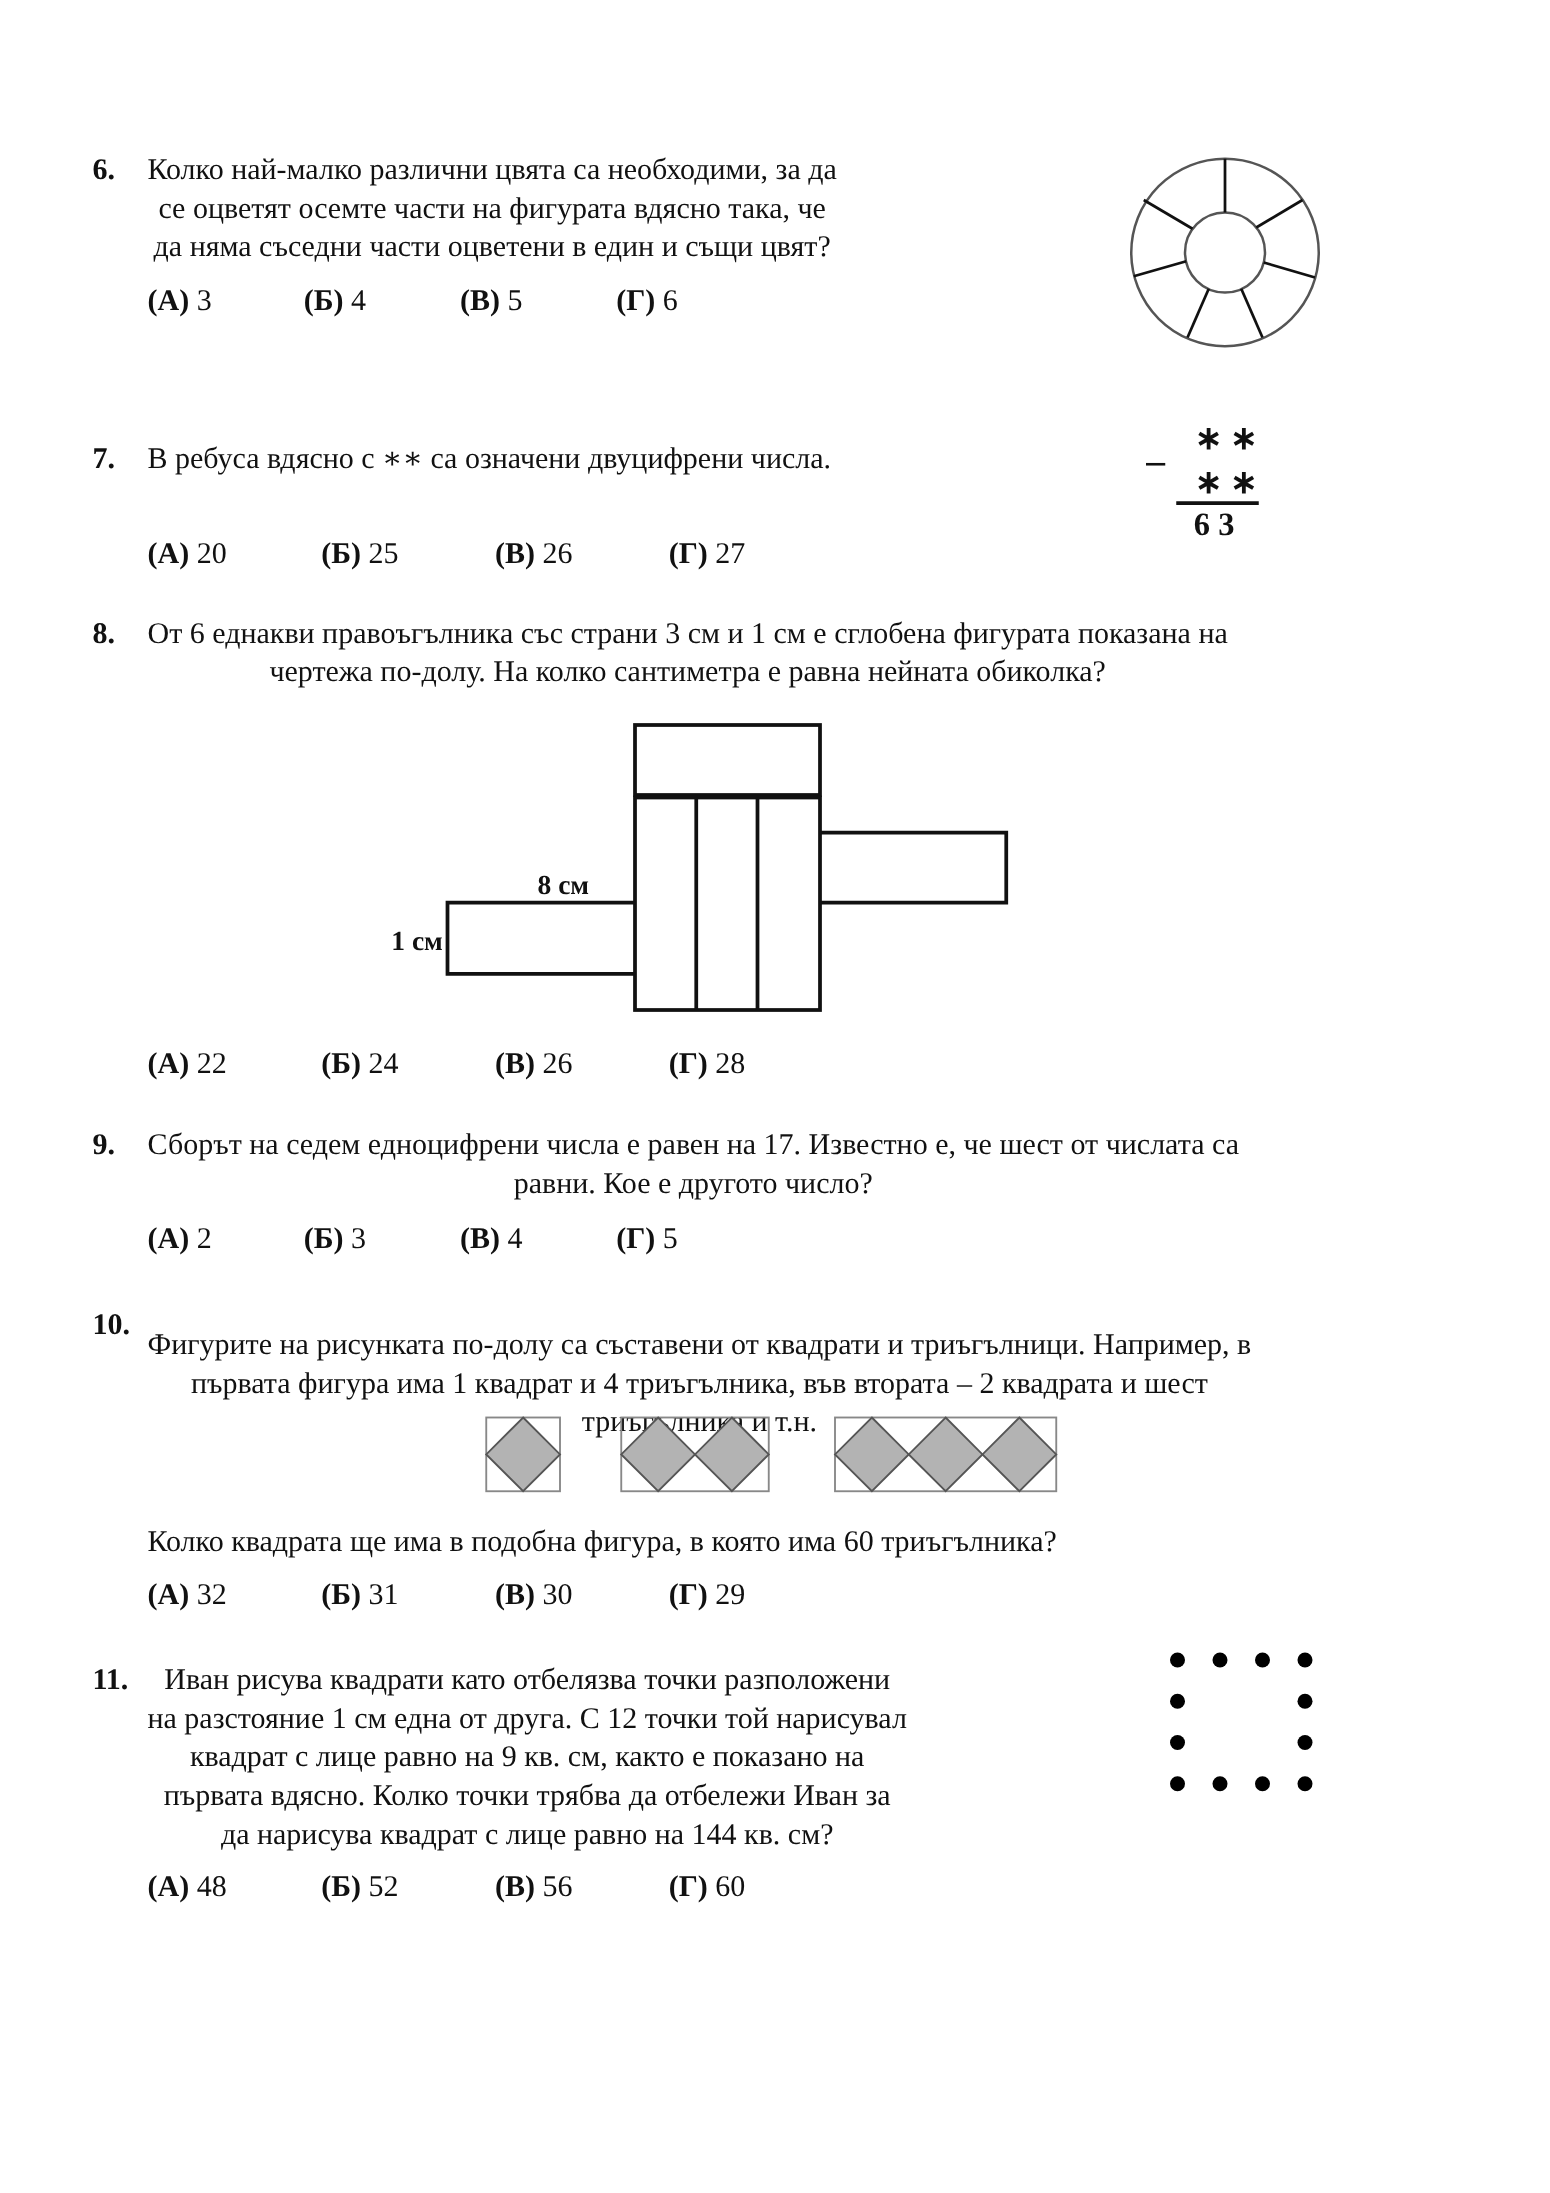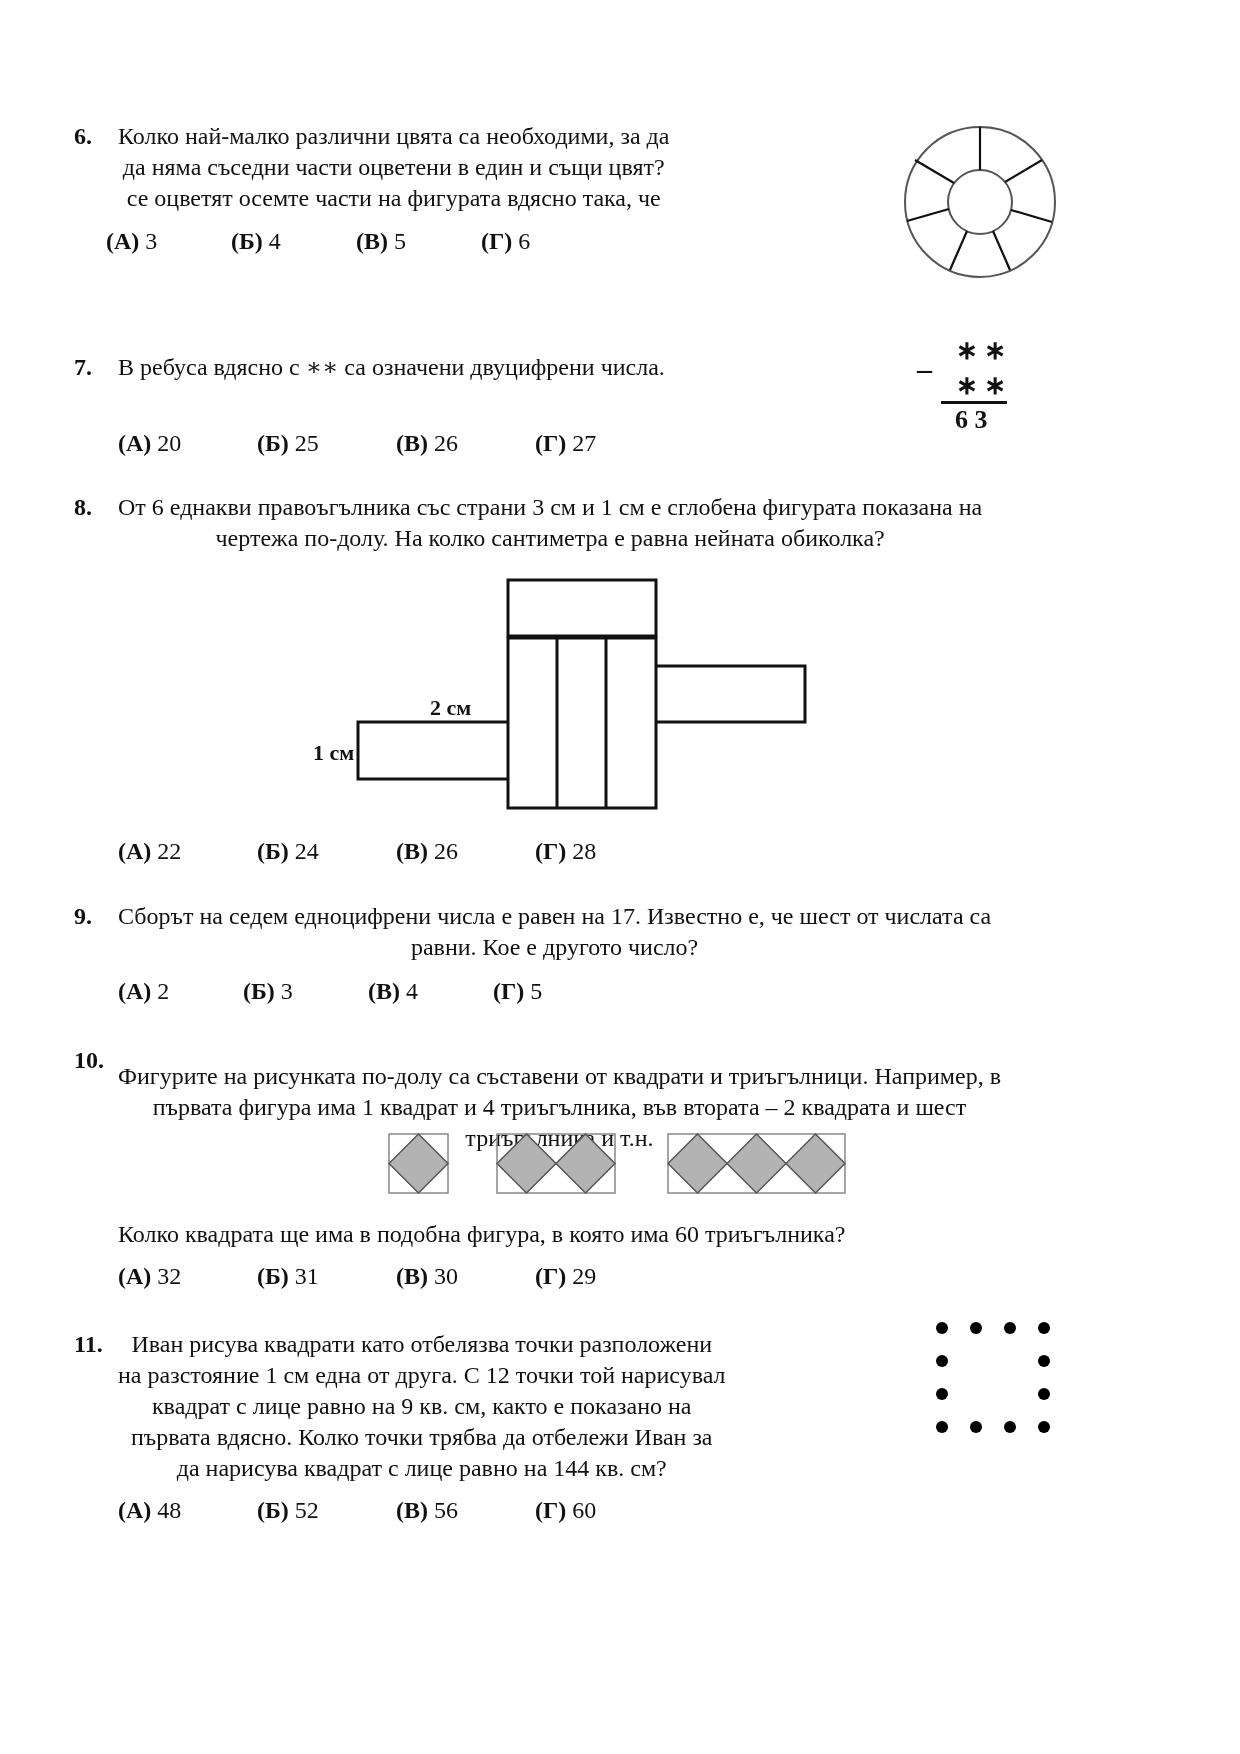--- a/index.html
+++ b/index.html
@@ -18,24 +18,24 @@
   svg { position: absolute; overflow: visible; }
   .rebus { position: absolute; font-weight: bold; font-size: 26px; font-family: "Liberation Serif", serif; }
 </style>
 </head>
 <body>
 
 <div>
   <div class="q-num" style="left:74px; top:123px;">6.</div>
   <div class="q-text" style="left:118px; top:121px;">
     <div>Колко най-малко различни цвята са необходими, за да</div>
+    <div>се оцветят осемте части на фигурата вдясно така, че</div>
     <div>да няма съседни части оцветени в един и същи цвят?</div>
-    <div>се оцветят осемте части на фигурата вдясно така, че</div>
   </div>
-  <div class="options" style="left:106px; top:228px;">
+  <div class="options" style="left:118px; top:228px;">
     <span class="opt" style="width:125px"><b>(А)</b> <span>3</span></span>
     <span class="opt" style="width:125px"><b>(Б)</b> <span>4</span></span>
     <span class="opt" style="width:125px"><b>(В)</b> <span>5</span></span>
     <span class="opt"><b>(Г)</b> <span>6</span></span>
   </div>
   <svg style="left:902px; top:124px;" width="156" height="156" viewBox="0 0 156 156">
     <circle cx="78" cy="78" r="75" fill="none" stroke="#555" stroke-width="2"></circle>
     <circle cx="78" cy="78" r="32" fill="none" stroke="#555" stroke-width="2"></circle>
     <g stroke="#111" stroke-width="2.2">
       <line x1="78" y1="46" x2="78" y2="3"></line>
@@ -78,21 +78,21 @@
   <svg style="left:300px; top:570px;" width="620" height="250" viewBox="0 0 620 250">
     <g fill="none" stroke="#111" stroke-width="3">
       <rect x="208" y="10" width="148" height="56"></rect>
       <rect x="208" y="68" width="148" height="170"></rect>
       <line x1="257" y1="68" x2="257" y2="238"></line>
       <line x1="306" y1="68" x2="306" y2="238"></line>
       <polyline points="208,152 58,152 58,209 208,209"></polyline>
       <polyline points="356,96 505,96 505,152 356,152"></polyline>
     </g>
   </svg>
-  <div class="lbl-bold" style="left:430px; top:695px;">2 см</div>
+  <div class="lbl-bold" style="left:430px; top:695px;">8 см</div>
   <div class="lbl-bold" style="left:313px; top:740px;">1 см</div>
   <div class="options" style="left:118px; top:838px;">
     <span class="opt" style="width:139px"><b>(А)</b> <span>22</span></span>
     <span class="opt" style="width:139px"><b>(Б)</b> <span>24</span></span>
     <span class="opt" style="width:139px"><b>(В)</b> <span>26</span></span>
     <span class="opt"><b>(Г)</b> <span>28</span></span>
   </div>
 </div>
 
 <div>

